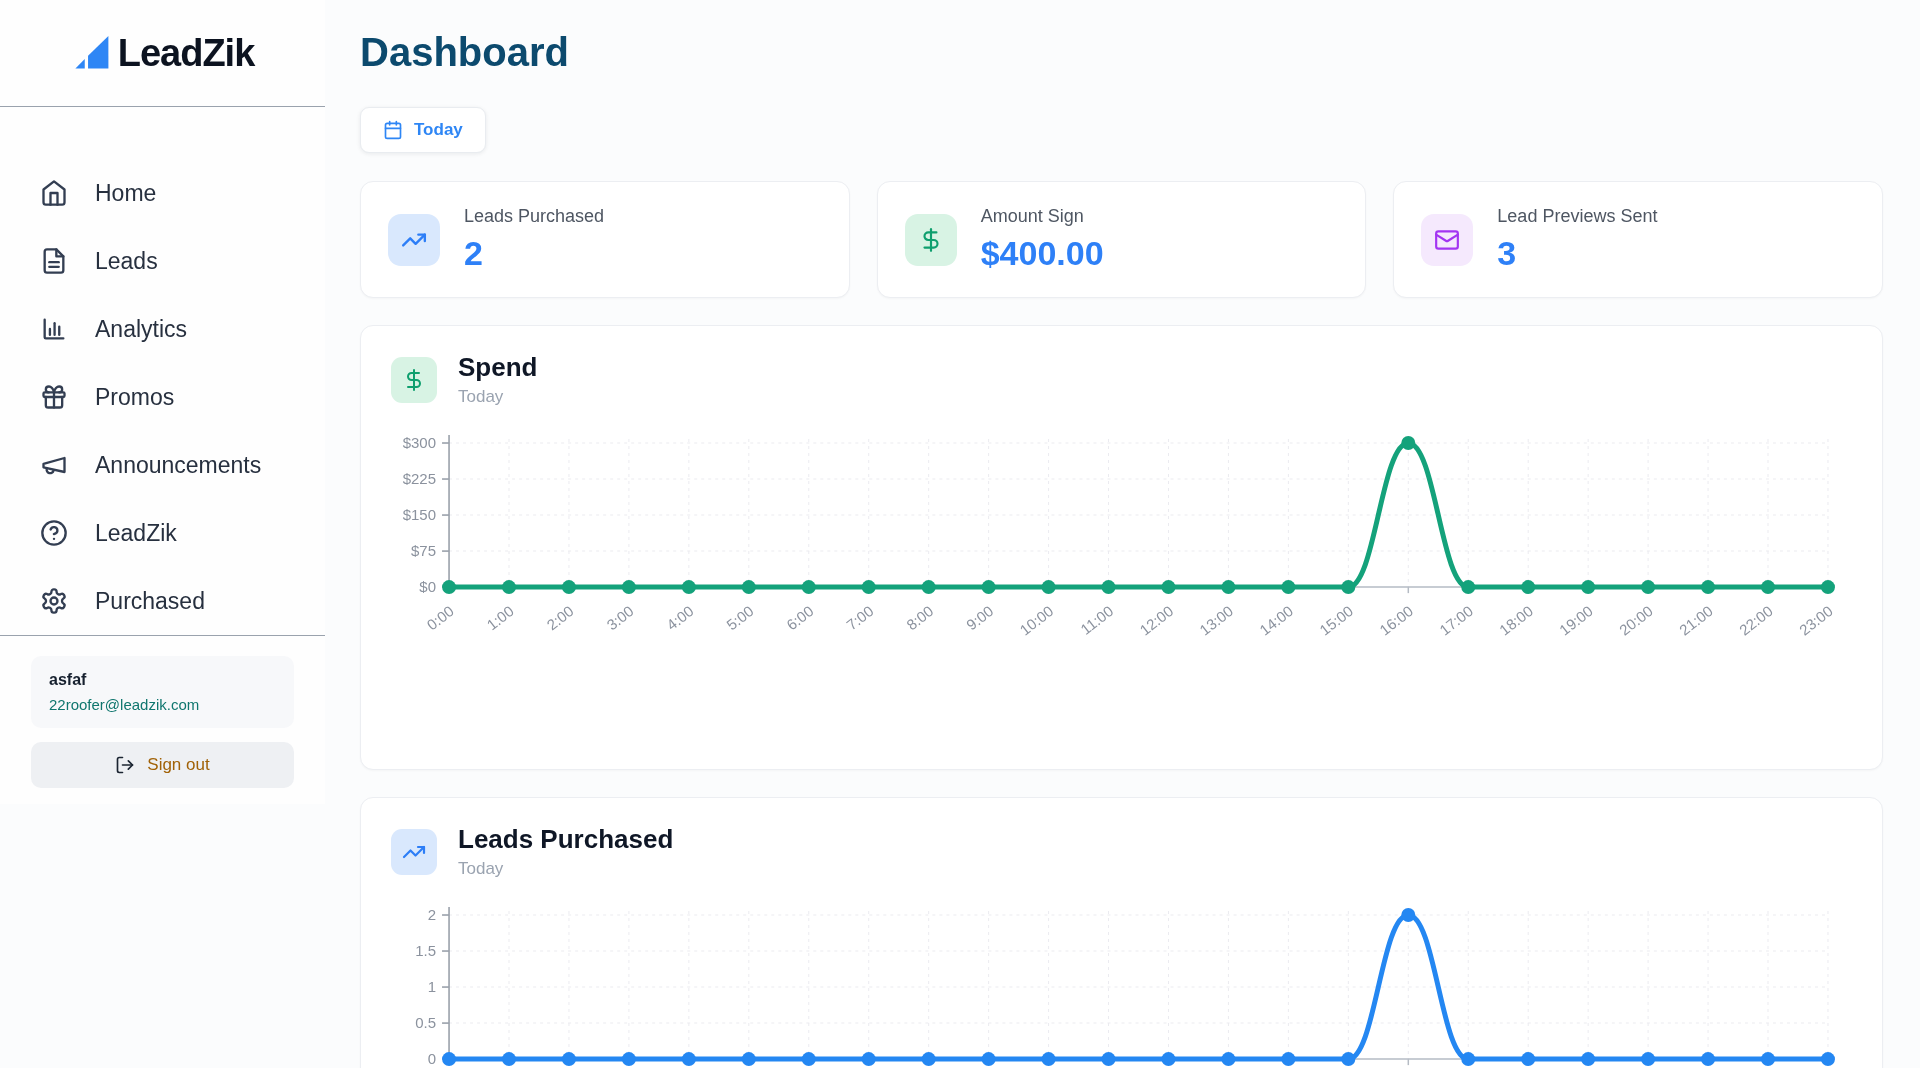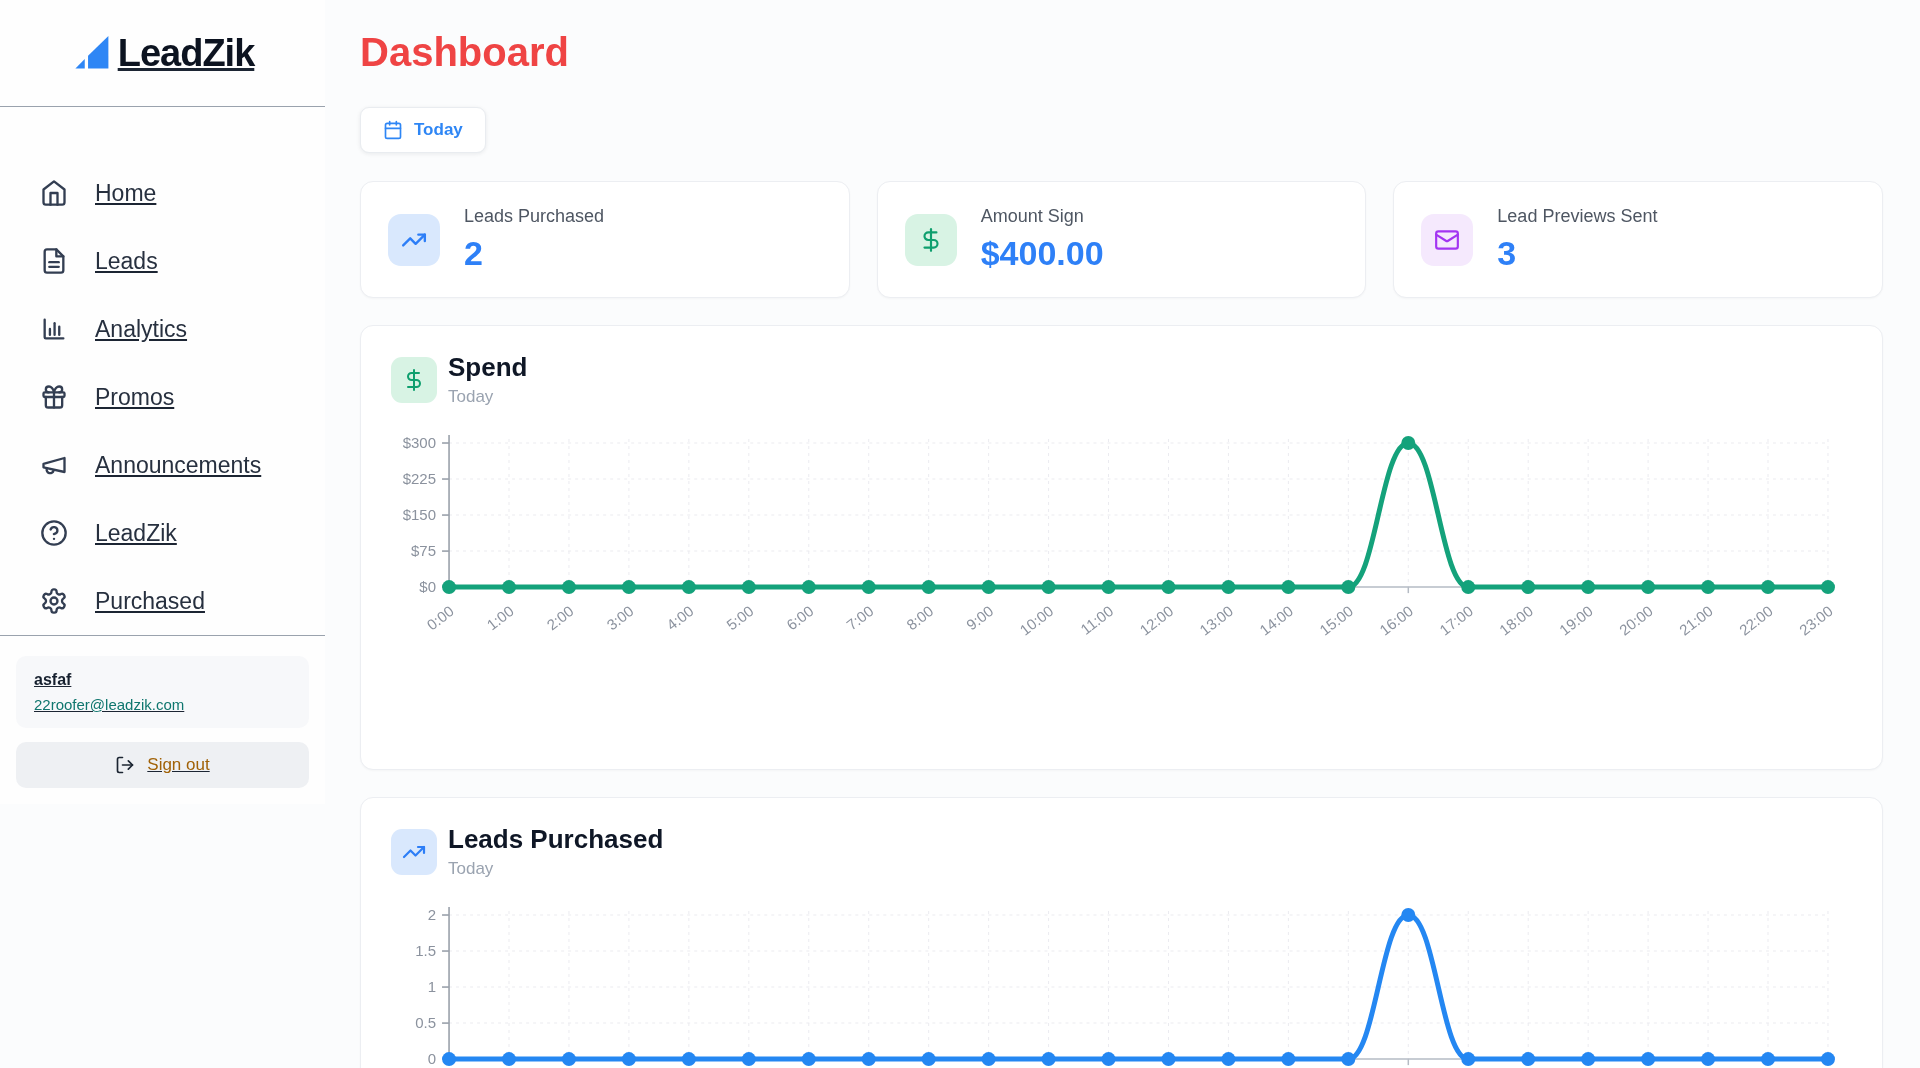--- a/index.html
+++ b/index.html
@@ -1,59 +1,59 @@
 <!DOCTYPE html>
 <html><head>
 <meta charset="utf-8">
 <style>
   * { margin:0; padding:0; box-sizing:border-box; }
   html,body { width:1920px; height:1068px; overflow:hidden; background:#fbfcfd;
     font-family:"Liberation Sans", sans-serif; color:#1c2533; }
 
   
   .sidebar { position:fixed; left:0; top:0; width:325px; height:804px;
-    background:#fefefe; display:flex; flex-direction:column;text-decoration:underline; }
+    background:#fefefe; display:flex; flex-direction:column; }
   .logo-wrap { height:110px; display:flex; align-items:center; justify-content:center;
     gap:3px; border-bottom:1.5px solid #9aa2ad; }
   .logo-text { font-size:38px; font-weight:800; letter-spacing:-1px; color:#0c1320; }
   .nav { padding:52px 0 0 40px;text-align:center; }
   .nav-item { display:flex; align-items:center; gap:27px; height:68px; cursor:pointer; }
   .nav-item svg { width:28px; height:28px; stroke:#333e52; }
   .nav-label { font-size:23px; color:#27303f; }
-  .side-bottom { margin-top:auto; border-top:1.5px solid #9aa2ad; padding:20px 16px 16px; }
+  .side-bottom { margin-top:auto; border-top:1.5px solid #9aa2ad; padding:20px 31px 16px; }
   .user-card { background:#f7f8fa; border-radius:10px; padding:15px 18px; margin-bottom:14px; }
   .user-name { font-size:16px; font-weight:700; color:#16202e; margin-bottom:7px; }
   .user-email { font-size:15px; color:#0f766e; }
   .signout-btn { background:#eef0f3; border:none; border-radius:10px; width:100%; height:46px;
     display:flex; align-items:center; justify-content:center; gap:12px; cursor:pointer;
     font-family:inherit; font-size:17px; color:#a16207; }
   .signout-btn svg { width:20px; height:20px; stroke:#1b2431; }
 
   
   .main { margin-left:325px; padding:24px 37px 0 35px; }
-  .page-title { font-size:40px; font-weight:800; color:#ef4444; margin:6px 0 32px; }
+  .page-title { font-size:40px; font-weight:800; color:#0c4a6e; margin:6px 0 32px; }
   .today-btn { display:inline-flex; align-items:center; gap:11px; padding:12px 22px;
     background:#fff; border:1px solid #e9ecf0; border-radius:9px; cursor:pointer;
     box-shadow:0 1px 4px rgba(16,24,40,.08); font-family:inherit;
     font-size:17px; font-weight:600; color:#2e86f5; margin-bottom:28px; }
   .today-btn svg { width:20px; height:20px; stroke:#2e86f5; }
 
   .stats-row { display:flex; gap:27px; margin-bottom:27px; }
   .stat-card { flex:1; background:#fff; border:1px solid #eceef2; border-radius:13px;
     padding:24px 27px; display:flex; align-items:center; gap:24px;
     box-shadow:0 1px 2px rgba(16,24,40,.03); }
   .icon-box { width:52px; height:52px; border-radius:13px; display:flex;
     align-items:center; justify-content:center; flex:none; }
   .icon-box svg { width:26px; height:26px; }
   .stat-label { font-size:18px; color:#4e5662; margin-bottom:7px; }
   .stat-value { font-size:34px; font-weight:700; color:#2e80f7; }
 
   .chart-card { background:#fff; border:1px solid #eceef2; border-radius:13px;
     padding:26px 30px; box-shadow:0 1px 2px rgba(16,24,40,.03); margin-bottom:27px; }
-  .chart-head { display:flex; align-items:center; gap:11px; }
+  .chart-head { display:flex; align-items:center; gap:21px; }
   .chart-head .icon-box { width:46px; height:46px; border-radius:11px; }
   .chart-head .icon-box svg { width:24px; height:24px; }
   .chart-title { font-size:26px; font-weight:700; color:#0f1726; margin-bottom:4px; }
   .chart-sub { font-size:17px; color:#9aa3b0; }
   .chart-svg { display:block; width:100%; margin-top:16px; }
   .chart-card .bottom-pad { height:88px; }
 
   .ic-blue  { background:#d9e8fd; color:#2d7ef7; }
   .ic-green { background:#d8f3e4; color:#0e9f6e; }
   .ic-purple{ background:#f5e9fd; color:#a335f2; }

